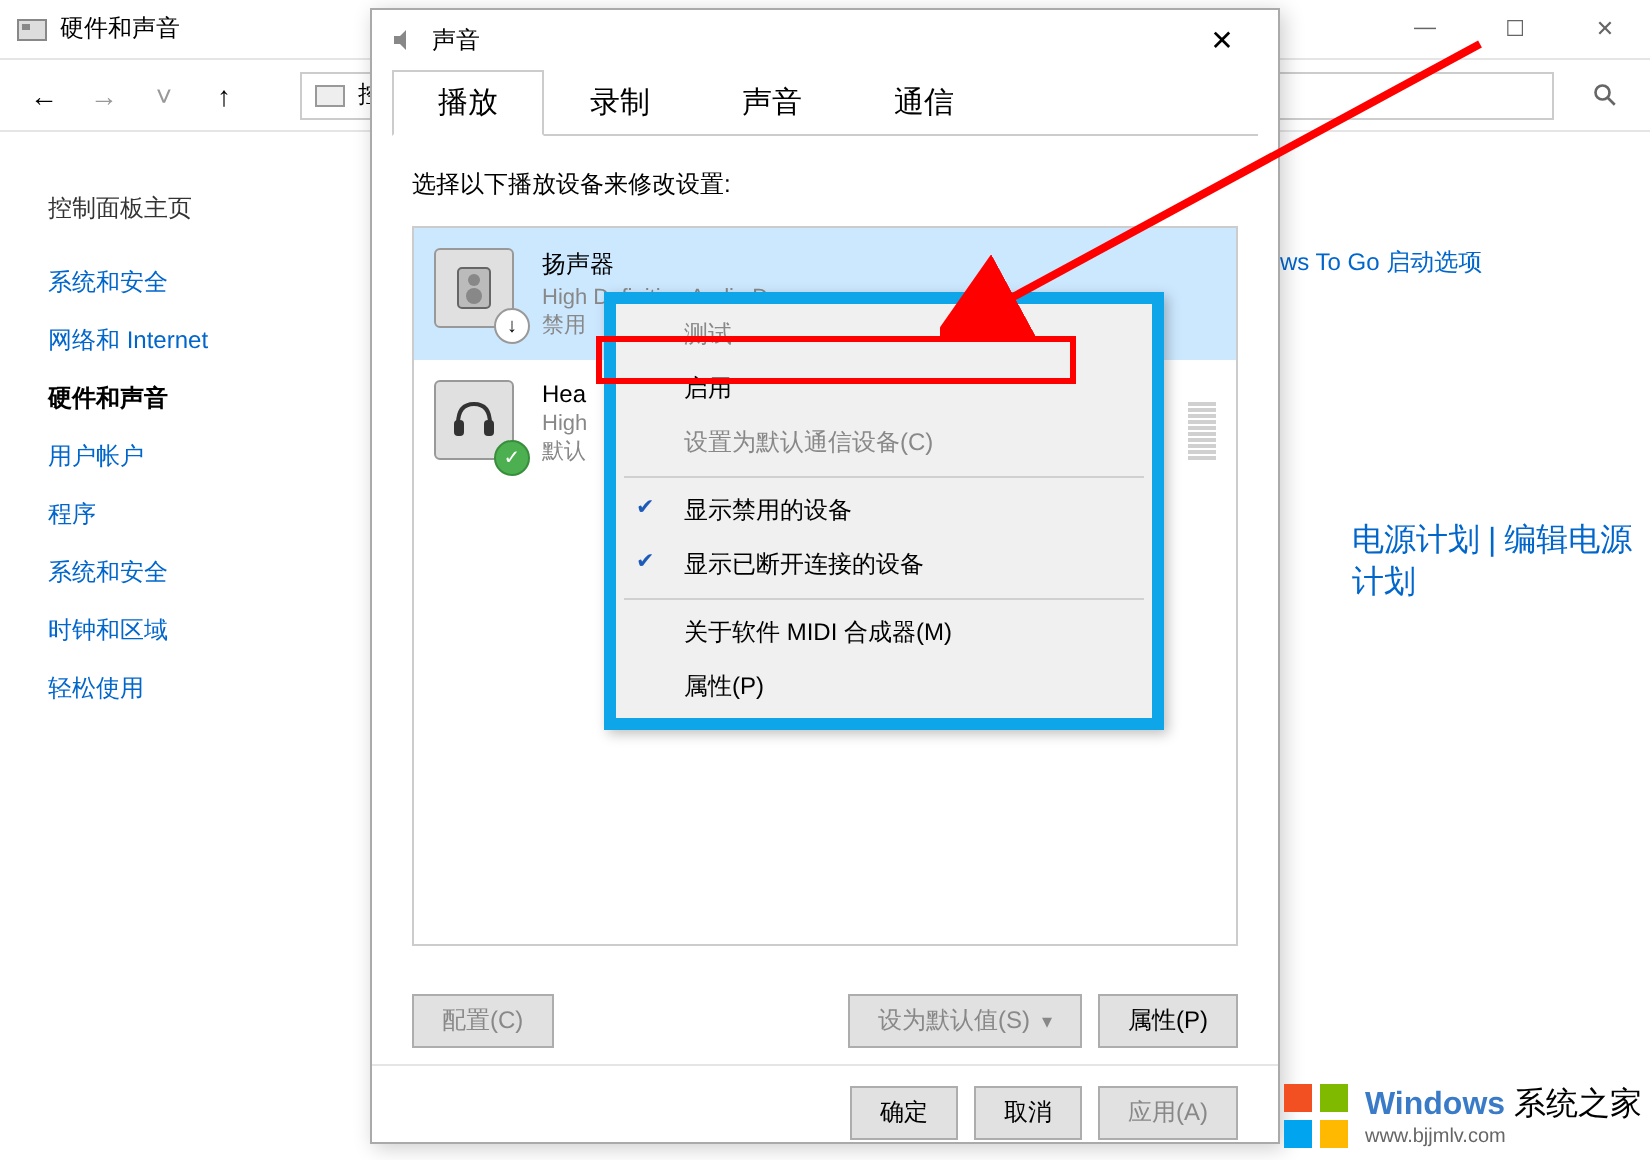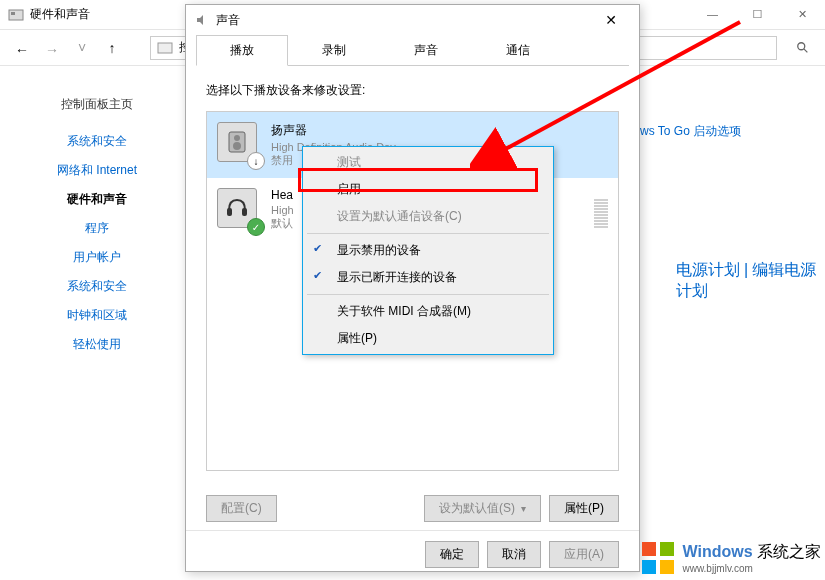--- a/index.html
+++ b/index.html
@@ -13,41 +13,41 @@
     .explorer-titlebar .win-controls { position: absolute; right: 0; top: 0; display: flex; }
     .explorer-titlebar .win-controls div { width: 45px; height: 28px; display: flex; align-items: center; justify-content: center; font-size: 11px; color: #666; }
     
     .explorer-toolbar { height: 36px; display: flex; align-items: center; padding: 0 10px; border-bottom: 1px solid #e5e5e5; }
     .nav-btn { width: 24px; height: 24px; display: flex; align-items: center; justify-content: center; color: #999; font-size: 14px; margin-right: 6px; }
     .nav-btn.active { color: #000; }
     .addr-bar { flex: 1; height: 24px; border: 1px solid #ccc; margin: 0 8px 0 20px; display: flex; align-items: center; padding: 0 6px; font-size: 12px; }
     .addr-bar .icon { width: 16px; height: 16px; margin-right: 6px; }
     .search-bar { width: 24px; height: 24px; display: flex; align-items: center; justify-content: center; color: #666; margin-left: 6px; }
     
-    .explorer-body { display: flex; height: calc(100% - 66px); text-align: center; }
+    .explorer-body { display: flex; height: calc(100% - 66px); }
     .sidebar { width: 170px; padding: 24px 0 0 24px; }
     .sidebar-item { font-size: 12px; color: #0066cc; padding: 6px 0; cursor: pointer; }
     .sidebar-item.heading { color: #333; margin-bottom: 8px; }
     .sidebar-item.bold { color: #000; font-weight: bold; }
     
     .content-links { position: absolute; left: 640px; top: 120px; font-size: 12px; }
     .content-links a { color: #0066cc; display: block; padding: 3px 0; }
     .content-row { position: absolute; left: 676px; top: 260px; font-size: 16px; }
     .content-row a { color: #0066cc; }
     .sep { color: #0066cc; margin: 0 4px; }
     
     
     .sound-dialog { position: absolute; left: 185px; top: 4px; width: 455px; height: 568px; background: #fff; border: 1px solid #aaa; box-shadow: 2px 2px 10px rgba(0,0,0,0.2); }
     .dlg-titlebar { height: 30px; display: flex; align-items: center; padding: 0 8px; }
     .dlg-titlebar .icon { width: 16px; height: 16px; margin-right: 6px; }
     .dlg-titlebar .title { font-size: 12px; flex: 1; }
     .dlg-titlebar .close { width: 40px; height: 28px; display: flex; align-items: center; justify-content: center; font-size: 14px; }
     
     .tabs { display: flex; padding: 0 10px; }
-    .tab { padding: 6px 33px; font-size: 12px; border: 1px solid transparent; cursor: pointer; }
+    .tab { padding: 6px 22px; font-size: 15px; border: 1px solid transparent; cursor: pointer; }
     .tab.active { border: 1px solid #ccc; border-bottom: 1px solid #fff; background: #fff; position: relative; z-index: 2; }
     .tab-divider { height: 1px; background: #ccc; margin: -1px 10px 0 10px; }
     
     .dlg-content { padding: 16px 20px; }
     .instruction { font-size: 12px; margin-bottom: 12px; }
     
     .device-list { border: 1px solid #ccc; height: 360px; background: #fff; }
     .device-item { display: flex; padding: 10px; }
     .device-item.selected { background: #cce8ff; }
     .device-icon-wrap { width: 44px; height: 44px; position: relative; margin-right: 10px; }
@@ -64,21 +64,21 @@
     .dlg-buttons-row { display: flex; padding: 8px 20px; gap: 8px; }
     .btn { padding: 4px 14px; font-size: 12px; background: #e1e1e1; border: 1px solid #adadad; cursor: pointer; }
     .btn.disabled { color: #888; }
     .spacer { flex: 1; }
     .dropdown-btn { display: flex; align-items: center; }
     .dropdown-btn::after { content: "▾"; margin-left: 6px; font-size: 10px; }
     
     .dlg-footer { display: flex; justify-content: flex-end; padding: 10px 20px; gap: 8px; border-top: 1px solid #e5e5e5; }
     
     
-    .context-menu { position: absolute; left: 302px; top: 146px; width: 252px; background: #f0f0f0; border: 1px solid #0ea5e9; box-shadow: 2px 2px 6px rgba(0,0,0,0.25); padding: 2px; }
+    .context-menu { position: absolute; left: 302px; top: 146px; width: 280px; background: #f0f0f0; border: 6px solid #0ea5e9; box-shadow: 2px 2px 6px rgba(0,0,0,0.25); padding: 2px; }
     .menu-item { padding: 5px 10px 5px 32px; font-size: 12px; cursor: pointer; position: relative; }
     .menu-item.disabled { color: #888; }
     .menu-item .check { position: absolute; left: 8px; top: 5px; color: #1e5bb8; font-size: 11px; }
     .menu-sep { height: 1px; background: #d0d0d0; margin: 3px 2px; }
     
     
     .red-box { position: absolute; left: 298px; top: 168px; width: 240px; height: 24px; border: 3px solid #ff0000; pointer-events: none; }
     
     
     .red-arrow { position: absolute; left: 470px; top: 12px; width: 280px; height: 160px; pointer-events: none; }
@@ -131,22 +131,22 @@
         </svg>
     </div>
   </div>
 
   <div class="explorer-body">
     <div class="sidebar">
       <div class="sidebar-item heading">控制面板主页</div>
       <div class="sidebar-item">系统和安全</div>
       <div class="sidebar-item">网络和 Internet</div>
       <div class="sidebar-item bold">硬件和声音</div>
+      <div class="sidebar-item">用户帐户</div>
       <div class="sidebar-item">程序</div>
-      <div class="sidebar-item">用户帐户</div>
       <div class="sidebar-item">系统和安全</div>
       <div class="sidebar-item">时钟和区域</div>
       <div class="sidebar-item">轻松使用</div>
     </div>
   </div>
 
   <div class="content-links">
     <a>ws To Go 启动选项</a>
   </div>
   <div class="content-row">

